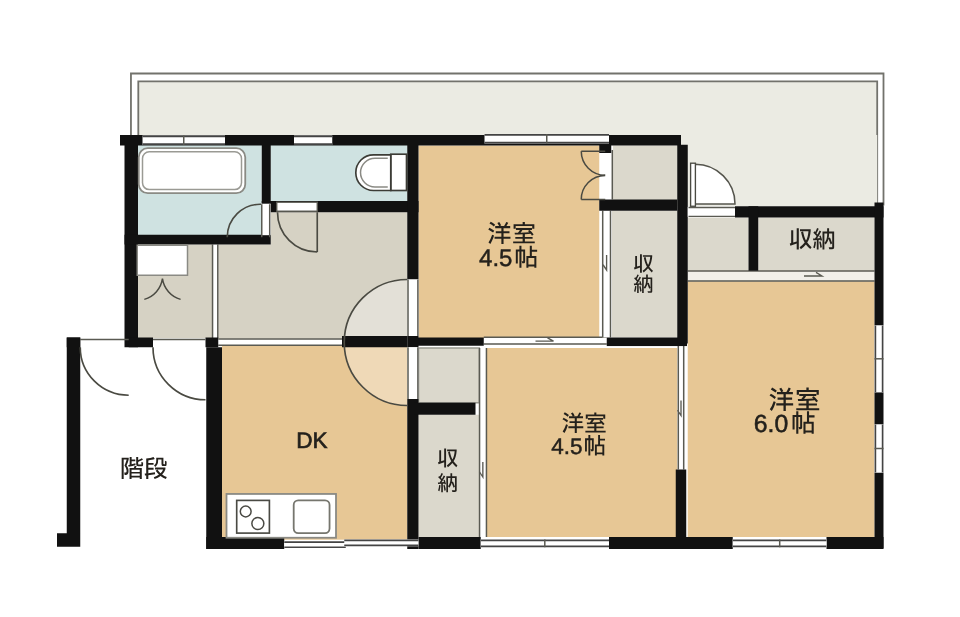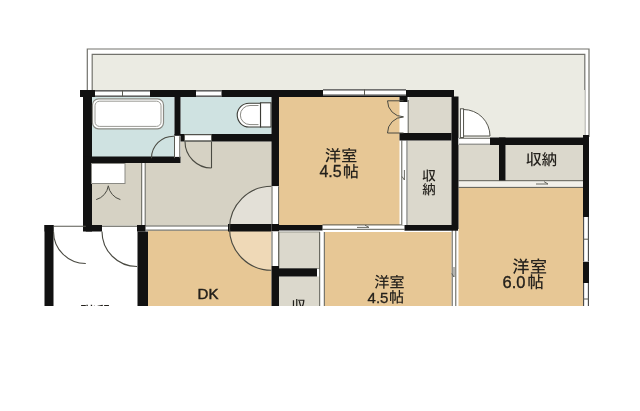--- a/index.html
+++ b/index.html
@@ -1,15 +1,15 @@
 <!DOCTYPE html>
 <html><head><meta charset="utf-8">
 <style>
 html,body{margin:0;padding:0;background:#ffffff;}
-#plan{position:relative;width:640px;height:306px;border-radius:26px;}
+#plan{position:relative;width:640px;height:411px;border-radius:26px;}
 </style></head>
 <body>
 
 <div id="plan">
 <svg width="640" height="411" viewBox="0 0 640 411">
 <rect x="0" y="0" width="640" height="411" fill="#ffffff"></rect>
 
 <g>
 <polygon points="92.5,54.5 584.5,54.5 584.5,137 456,137 456,92 92.5,92" fill="#ebebe3"></polygon>
 <path d="M87.3,92 L87.3,49 L589,49 L589,137 M92.2,92 L92.2,54.3 L584.8,54.3 L584.8,137" fill="none" stroke="#72726c" stroke-width="1.2"></path>

